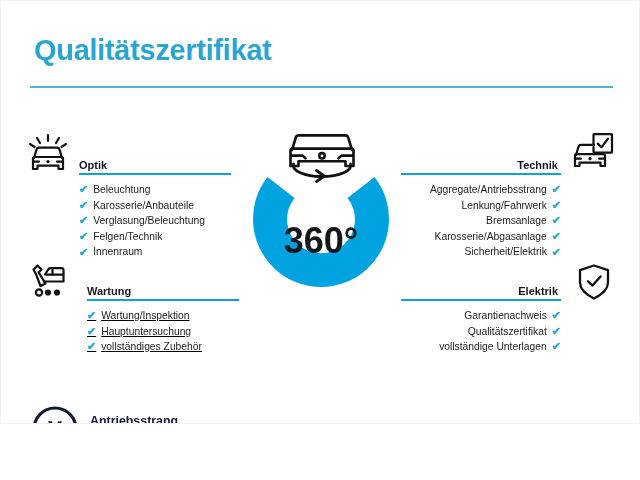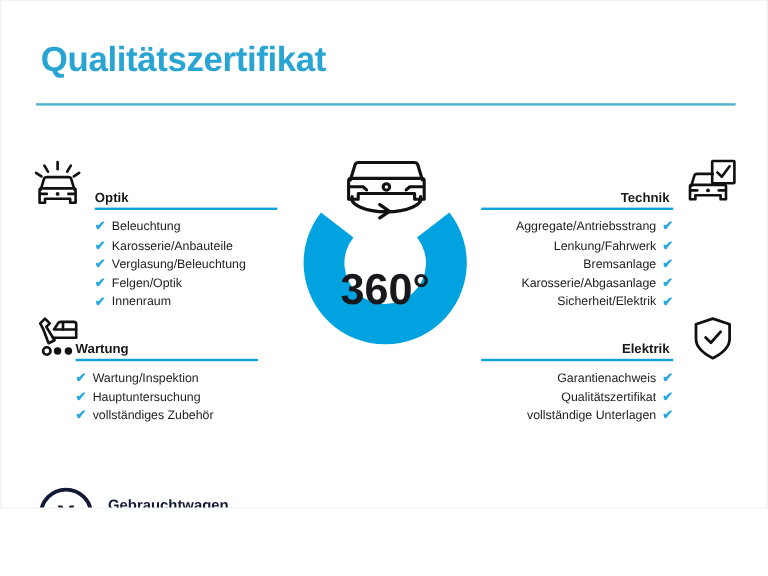--- a/index.html
+++ b/index.html
@@ -147,21 +147,21 @@
       <div class="item">
         <span class="chk">✔</span>
         <span>Karosserie/Anbauteile</span>
       </div>
       <div class="item">
         <span class="chk">✔</span>
         <span>Verglasung/Beleuchtung</span>
       </div>
       <div class="item">
         <span class="chk">✔</span>
-        <span>Felgen/Optik</span>
+        <span>Felgen/Technik</span>
       </div>
       <div class="item">
         <span class="chk">✔</span>
         <span>Innenraum</span>
       </div>
     </div>
   </div>
 
   <div class="sec-icon" style="left:24px; top:132px;">
     <svg viewBox="0 0 46 42" width="46" height="42">
@@ -175,21 +175,21 @@
       <g fill="none" stroke="#111111" stroke-width="2.2" stroke-linejoin="round" stroke-linecap="round">
         <path d="M9 25 L11.6 16.2 Q12.1 14.6 13.8 14.6 L32.2 14.6 Q33.9 14.6 34.4 16.2 L37 25"></path>
         <path d="M8 25.5 Q8 24 9.5 24 L36.5 24 Q38 24 38 25.5 L38 36 L33.5 36 L33.5 32.6 L12.5 32.6 L12.5 36 L8 36 Z"></path>
         <line x1="8.4" y1="28.6" x2="14" y2="28.6"></line>
         <line x1="32" y1="28.6" x2="37.6" y2="28.6"></line>
       </g>
       <circle cx="23" cy="28.6" r="1.6" fill="#111111"></circle>
     </svg>
   </div>
 
-  <div class="section col-left" style="left:62px; top:272px; width:152px;">
+  <div class="section col-left" style="left:86px; top:272px; width:152px;text-decoration:underline;">
     <div class="sec-head">
       <div class="sec-title">Wartung</div>
       <div class="sec-rule"></div>
     </div>
     <div class="items">
       <div class="item">
         <span class="chk">✔</span>
         <span>Wartung/Inspektion</span>
       </div>
       <div class="item">
@@ -330,18 +330,18 @@
           <path d="M23 36.5
                    L17.2 22.6 L14.4 29.2
                    C11.6 26.9 9.6 23.6 9.0 19.9
                    L12.6 19.9 L16.6 29.6 L19.4 23.0 L16.1 15.3
                    L19.9 15.3 L23 22.8 L26.1 15.3 L29.9 15.3 L26.6 23.0 L29.4 29.6 L33.4 19.9 L37 19.9
                    C36.4 23.6 34.4 26.9 31.6 29.2 L28.8 22.6 Z"></path>
         </g>
       </svg>
     </div>
     <div id="footer-text">
-      <div>Gebrauchtwagen</div>
+      <div>Antriebsstrang</div>
       <div>Zertifizierte</div>
     </div>
   </div>
 
 </div>
 
 </body></html>

